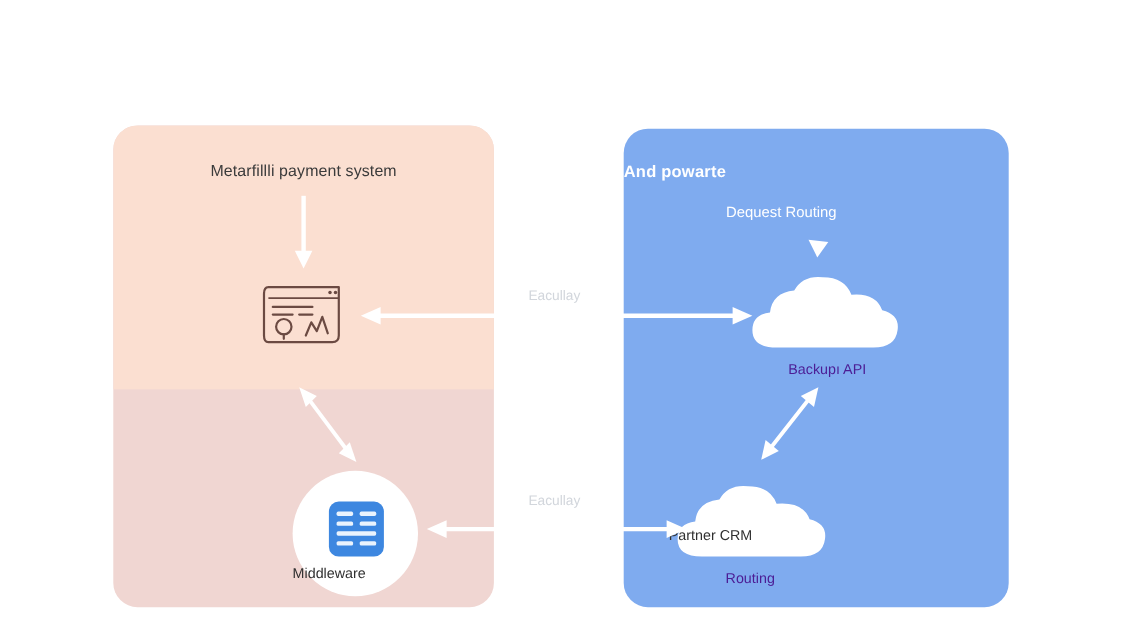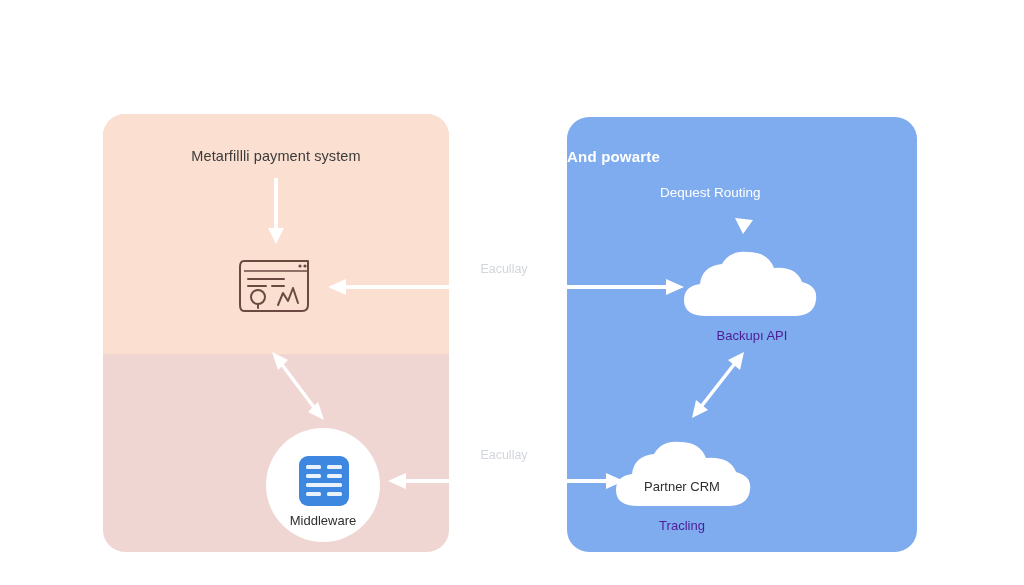--- a/index.html
+++ b/index.html
@@ -75,21 +75,21 @@
     left: 660px;
     top: 184px;
     width: 128px;
     text-align: left;
     font-size: 13.5px;
     line-height: 18px;
     color: #ffffff;
   }
   .node-caption-dark {
     position: absolute;
-    text-align: center;
+    text-align: left;
     font-size: 13px;
     color: #2f2f2f;
   }
   .node-caption-light {
     position: absolute;
     text-align: center;
     font-size: 13px;
     color: #4c1d95;
   }
   .edge-label {
@@ -208,21 +208,21 @@
     <line x1="50" y1="12" x2="14" y2="58" stroke="#ffffff" stroke-width="3.5" stroke-linecap="round"></line>
     <polygon points="58,2 54,20 42,10" fill="#ffffff"></polygon>
     <polygon points="6,68 10,50 22,60" fill="#ffffff"></polygon>
   </svg>
 
   <svg class="cloud" style="left:608px; top:434px;" width="148" height="74">
     <path d="M30 72 Q8 72 8 56 Q8 42 24 40 Q26 22 46 20 Q54 6 72 8
              Q92 8 98 24 Q122 22 128 38 Q144 42 142 56 Q140 72 120 72 Z" fill="#ffffff"></path>
   </svg>
   <div class="node-caption-dark" style="left:608px; top:479px; width:148px;">Partner CRM</div>
-  <div class="node-caption-light" style="left:608px; top:518px; width:148px;">Tracling</div>
+  <div class="node-caption-light" style="left:608px; top:518px; width:148px;">Routing</div>
 
   <svg class="arrow-svg" style="left:326px; top:277px;" width="360" height="20">
     <line x1="18" y1="10" x2="342" y2="10" stroke="#ffffff" stroke-width="4"></line>
     <polygon points="20,2 20,18 2,10" fill="#ffffff"></polygon>
     <polygon points="340,2 340,18 358,10" fill="#ffffff"></polygon>
   </svg>
   <div class="edge-label" style="left:452px; top:262px; width:104px;">Eacullay</div>
 
   <svg class="arrow-svg" style="left:386px; top:471px;" width="240" height="20">
     <line x1="18" y1="10" x2="222" y2="10" stroke="#ffffff" stroke-width="4"></line>

